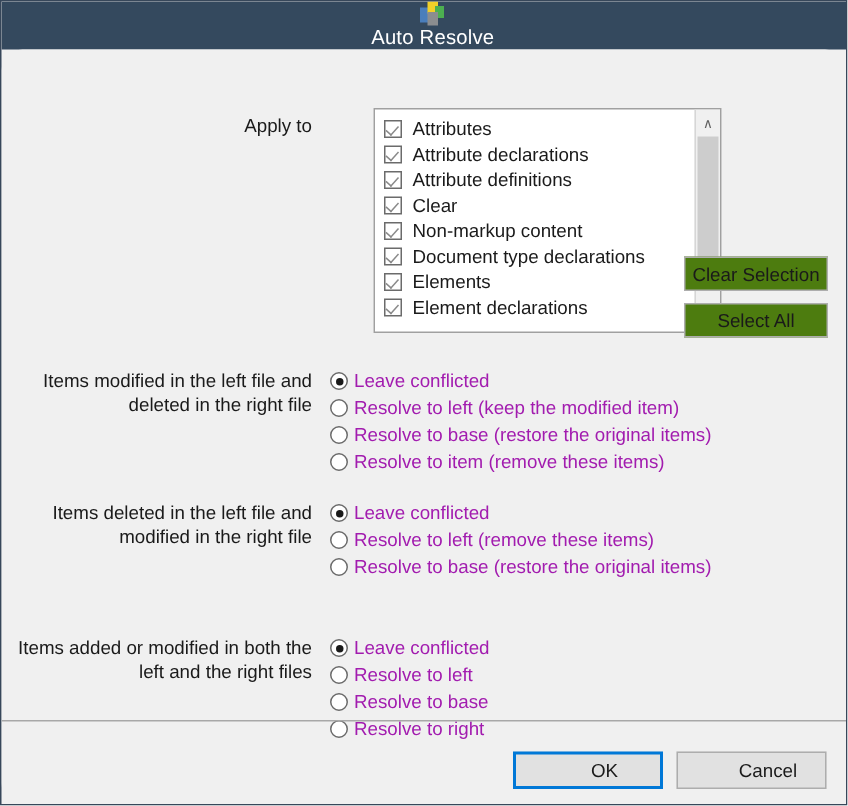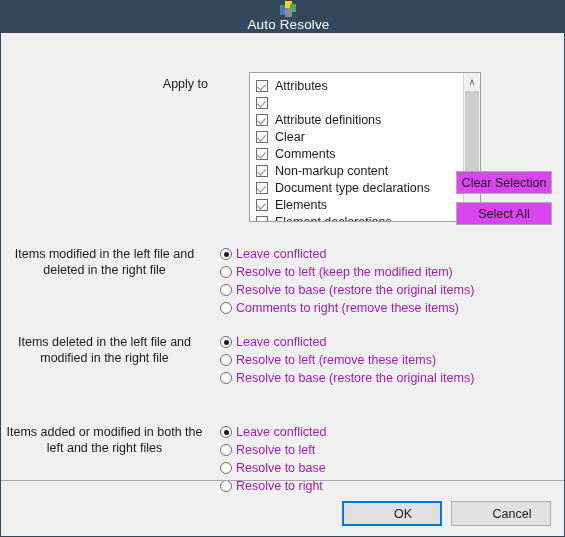--- a/index.html
+++ b/index.html
@@ -168,39 +168,39 @@
     height: 82px;
     background: #cdcdcd;
   }
 
   
   .side-btn {
     position: absolute;
     left: 455px;
     width: 96px;
     height: 23px;
-    background: #d946ef;
+    background: #4d7c0f;
     border: 1px solid #adadad;
     box-sizing: border-box;
     font-size: 12.5px;
     color: #1a1a1a;
     display: flex;
     align-items: center;
     justify-content: center;
     font-family: "Liberation Sans", sans-serif;
   }
   #btn-clear { top: 138px; }
   #btn-selectall { top: 169px; }
 
   
   .group-label {
     position: absolute;
     left: 0px;
     width: 207px;
-    text-align: center;
+    text-align: right;
     font-size: 12.5px;
     color: #1a1a1a;
     line-height: 16px;
   }
   .radio-col {
     position: absolute;
     left: 219px;
   }
   .radio-row {
     display: flex;
@@ -293,32 +293,29 @@
 
     <div id="listbox">
       <div id="list-items">
 
         <div class="list-item">
           <span class="cb checked"></span>
           <span>Attributes</span>
         </div>
         <div class="list-item">
           <span class="cb checked"></span>
+          <span>Attribute declarations</span>
         </div>
         <div class="list-item">
           <span class="cb checked"></span>
           <span>Attribute definitions</span>
         </div>
         <div class="list-item">
           <span class="cb checked"></span>
           <span>Clear</span>
-        </div>
-        <div class="list-item">
-          <span class="cb checked"></span>
-          <span>Comments</span>
         </div>
         <div class="list-item">
           <span class="cb checked"></span>
           <span>Non-markup content</span>
         </div>
         <div class="list-item">
           <span class="cb checked"></span>
           <span>Document type declarations</span>
         </div>
         <div class="list-item">
@@ -351,21 +348,21 @@
       <div class="radio-row">
         <span class="rb"></span>
         <span>Resolve to left (keep the modified item)</span>
       </div>
       <div class="radio-row">
         <span class="rb"></span>
         <span>Resolve to base (restore the original items)</span>
       </div>
       <div class="radio-row">
         <span class="rb"></span>
-        <span>Comments to right (remove these items)</span>
+        <span>Resolve to item (remove these items)</span>
       </div>
     </div>
 
     <div class="group-label" id="g2-label">Items deleted in the left file and modified in the right file</div>
     <div class="radio-col" id="g2-radios">
       <div class="radio-row">
         <span class="rb on"></span>
         <span>Leave conflicted</span>
       </div>
       <div class="radio-row">

